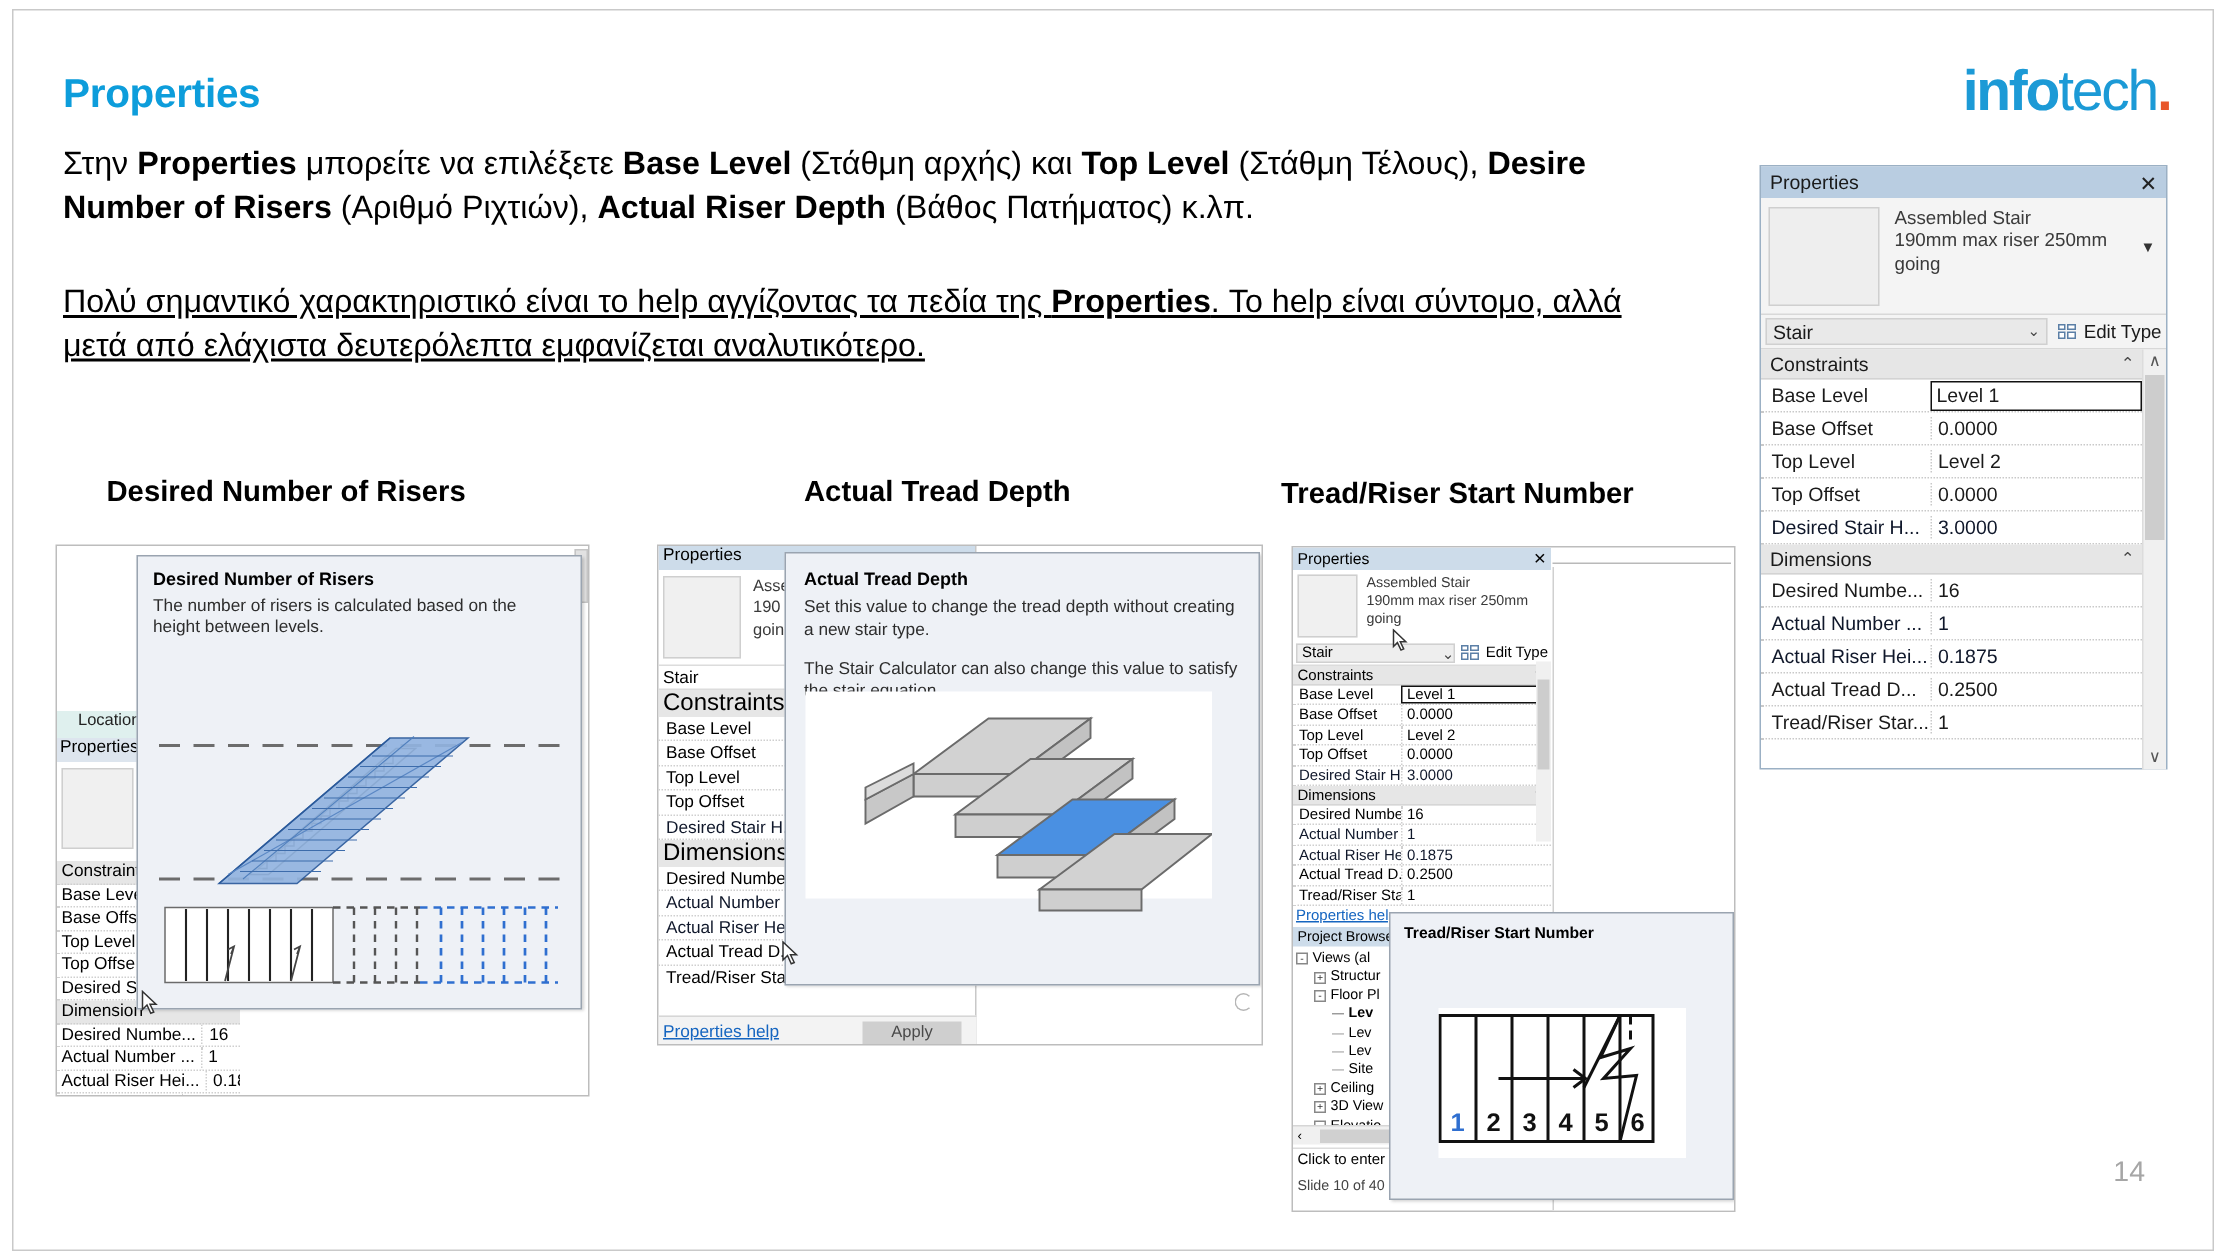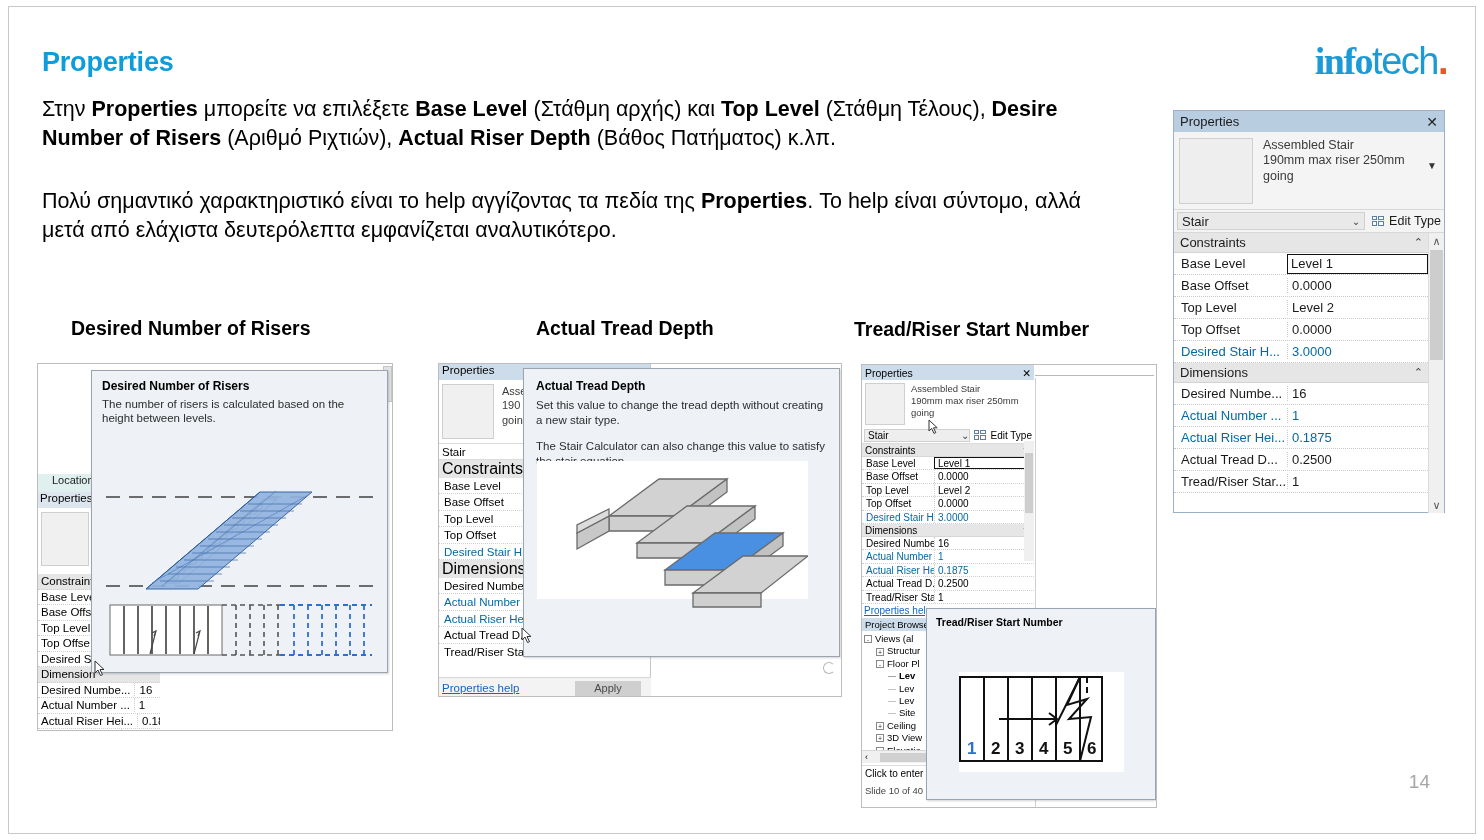--- a/index.html
+++ b/index.html
@@ -23,31 +23,31 @@
   .page-title {
     position:absolute; left:33px; top:40px;
     font-size:27px; font-weight:bold; color:#0d9ddb;
     letter-spacing:-0.2px;
   }
   .logo {
     position:absolute; right:28px; top:35px;
     font-size:38px; line-height:1;
     color:#1c9ad6; letter-spacing:-1.5px;
   }
-  .logo .b { font-weight:bold;font-family:Liberation Serif, serif; }
+  .logo .b { font-weight:bold; }
   .logo .dot { color:#e8562a; font-weight:bold; }
 
   
   .para {
     position:absolute; left:33px; width:1060px;
     font-size:21.5px; line-height:1.33; color:#000;
   }
   .para b { font-weight:bold; }
   #para1 { top:88px; }
-  #para2 { top:180px; }
+  #para2 { top:180px;text-decoration:underline; }
 
   .center-label {
     position:absolute; left:0; width:1140px; top:256px;
     text-align:center; font-size:19px; font-weight:bold;
   }
 
   
   .cap {
     position:absolute; font-size:19.5px; font-weight:bold; color:#000;
     white-space:nowrap;
@@ -65,21 +65,21 @@
   }
   .rv-row { display:flex; border-bottom:1px dotted #c9c9c9; }
   .rv-row .k { padding-left:7px; overflow:hidden; white-space:nowrap; }
   .rv-row .v { border-left:1px dotted #c9c9c9; padding-left:4px;
                overflow:hidden; white-space:nowrap; }
   .rv-grp {
     background:#e6e6e6; font-weight:normal;
     display:flex; align-items:center; justify-content:space-between;
     padding:0 5px 0 6px; border-bottom:1px solid #d3d3d3;
   }
-  .dim { color:#0369a1; }
+  .dim { color:#0f172a; }
 
   .tip {
     background:#eef1f6; border:1px solid #9aa4b0;
     box-shadow:1px 1px 2px rgba(0,0,0,.18);
   }
   .tip-title { font-weight:bold; }
   .tip-body { color:#2d2d2d; }
 
   
   #props {

